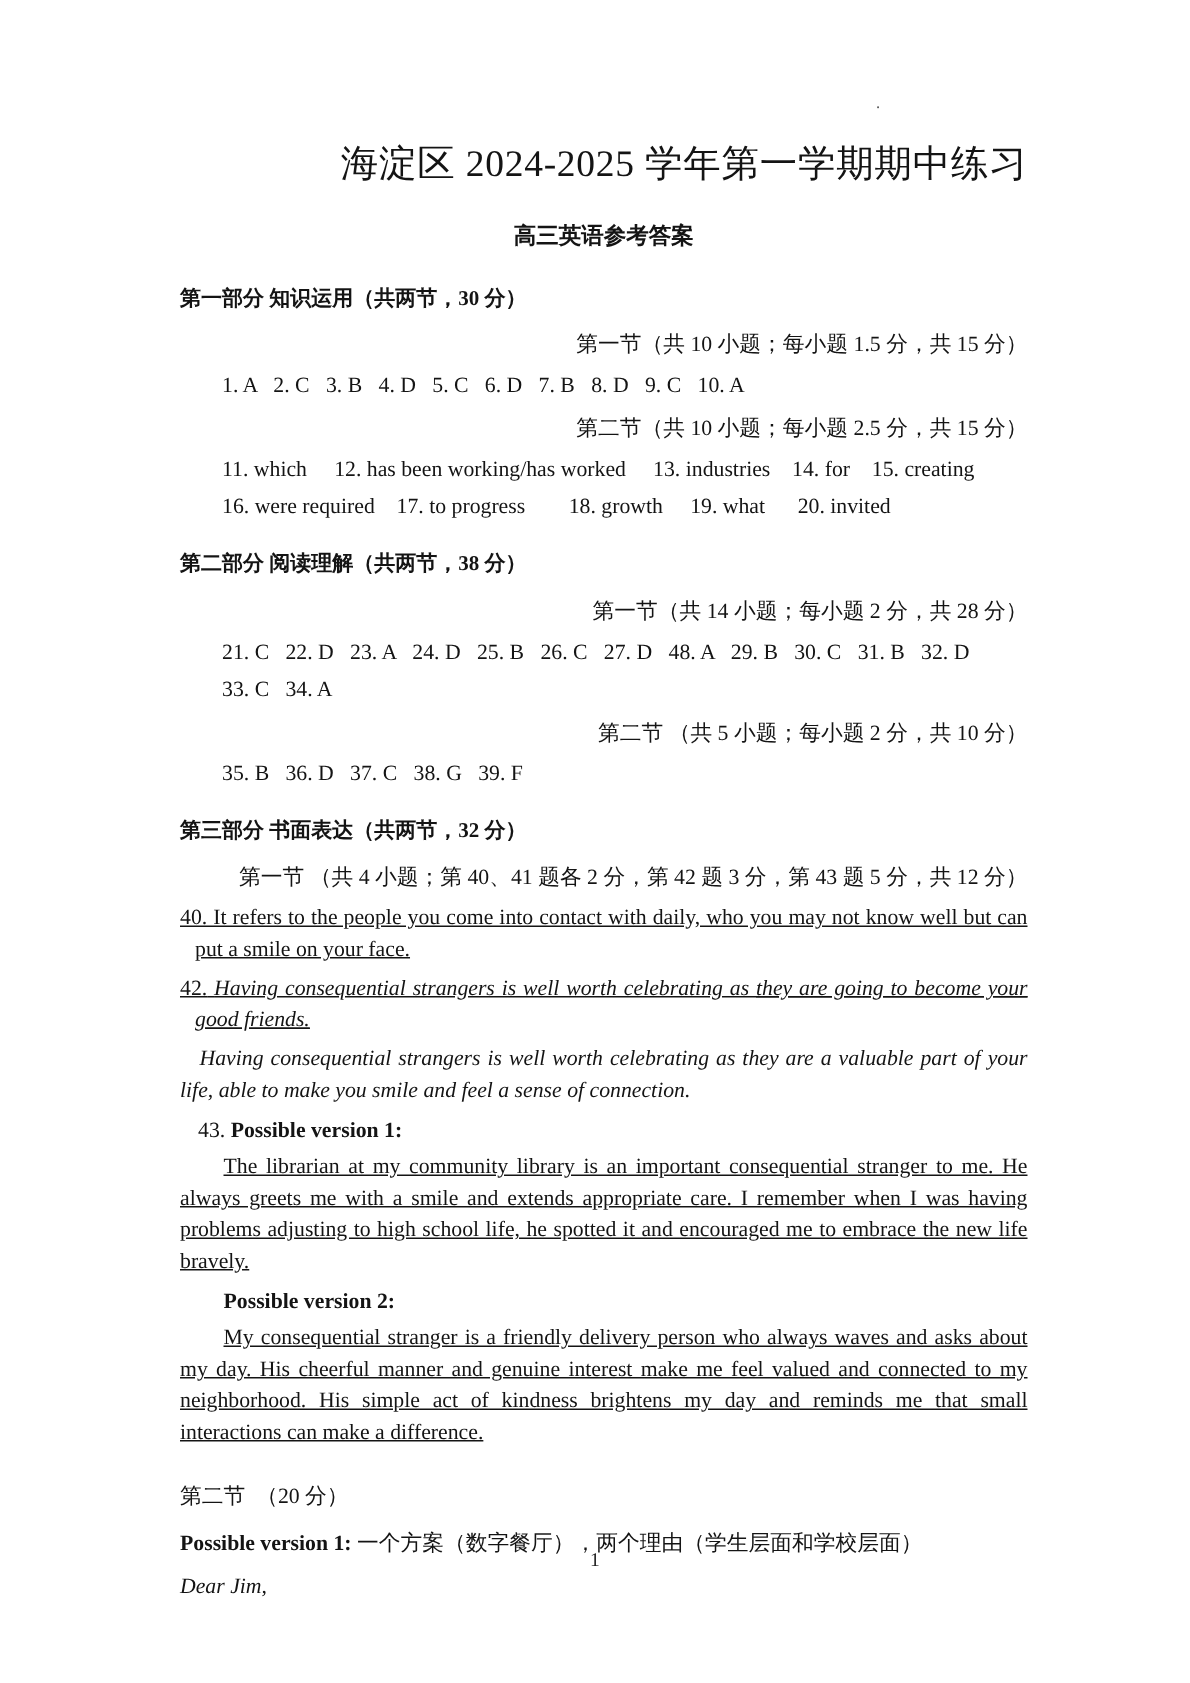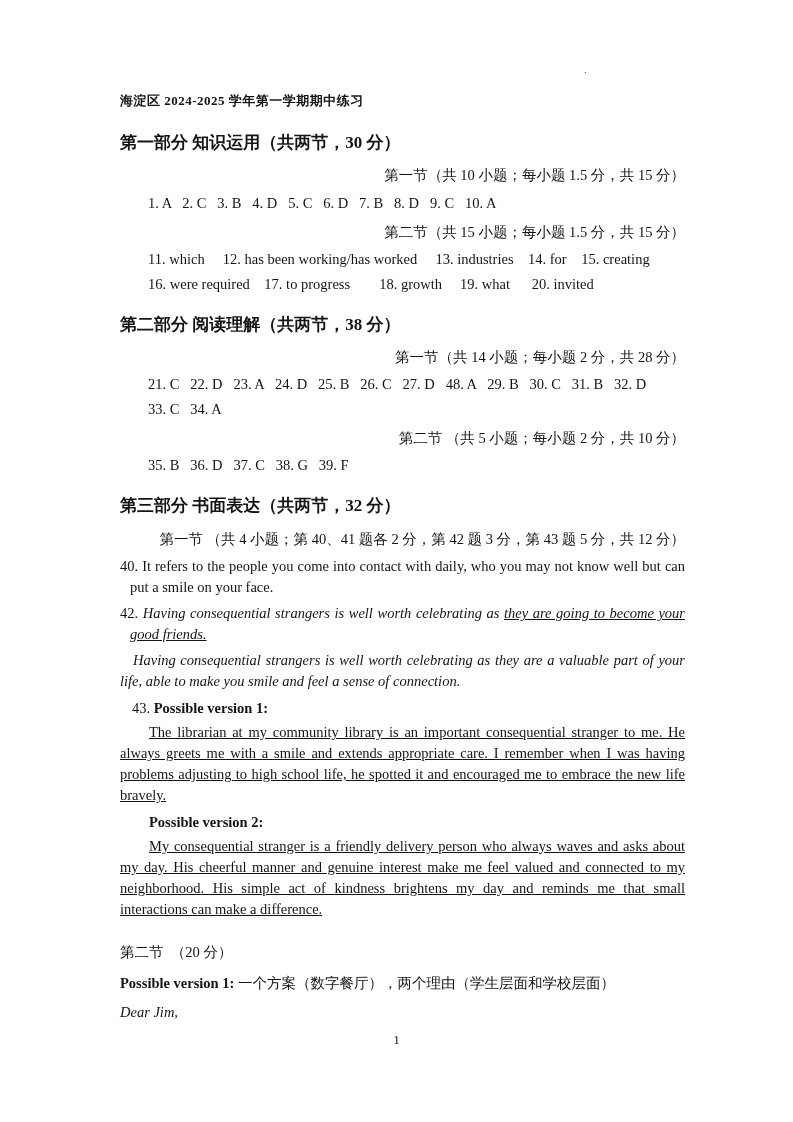--- a/index.html
+++ b/index.html
@@ -18,51 +18,52 @@
     overflow: hidden;
   }
   .stray-mark {
     position: absolute;
     top: 62px;
     left: 584px;
     font-size: 11px;
     color: #555;
   }
   .title {
-    text-align: left;
-    font-size: 13px;
-    font-weight: bold;
+    text-align: right;
+    font-size: 25px;
+    font-weight: normal;
     margin: 0 0 20px 0;
     letter-spacing: 0.5px;
   }
   .subtitle {
     text-align: center;
     font-size: 15px;
     font-weight: bold;
     margin: 0 0 20px 0;
   }
   .part-heading {
-    font-size: 17px;
+    font-size: 14px;
     font-weight: bold;
     margin: 18px 0 10px 0;
   }
   .section-line {
     margin: 8px 0 6px 0;
     white-space: pre-wrap;
     text-align: right;
   }
   .answers {
     margin: 4px 0 4px 28px;
     white-space: pre-wrap;
   }
   .item {
     margin: 5px 0;
     text-align: justify;
     padding-left: 10px;
     text-indent: -10px;
+    text-decoration: underline;
   }
   .item-42 {
     font-style: italic;
   }
   .item-42 .num { font-style: normal; }
   .underlined { text-decoration: underline; }
   .item-42-alt {
     font-style: italic;
     margin: 3px 0 5px 0;
     text-align: justify;
@@ -106,25 +107,26 @@
   }
 </style>
 </head>
 <body>
 
 <div class="page">
 
   <span class="stray-mark">.</span>
 
   <h1 class="title">海淀区 2024-2025 学年第一学期期中练习</h1>
+  <h2 class="subtitle">高三英语参考答案</h2>
 
   <div class="part-heading">第一部分  知识运用（共两节，30 分）</div>
   <div class="section-line">第一节（共 10 小题；每小题 1.5 分，共 15 分）</div>
   <div class="answers">1. A   2. C   3. B   4. D   5. C   6. D   7. B   8. D   9. C   10. A</div>
-  <div class="section-line">第二节（共 15 小题；每小题 1.5 分，共 15 分）</div>
+  <div class="section-line">第二节（共 10 小题；每小题 2.5 分，共 15 分）</div>
   <div class="answers">11. which     12. has been working/has worked     13. industries    14. for    15. creating</div>
   <div class="answers">16. were required    17. to progress        18. growth     19. what      20. invited</div>
 
   <div class="part-heading">第二部分  阅读理解（共两节，38 分）</div>
   <div class="section-line">第一节（共 14 小题；每小题 2 分，共 28 分）</div>
   <div class="answers">21. C   22. D   23. A   24. D   25. B   26. C   27. D   48. A   29. B   30. C   31. B   32. D</div>
   <div class="answers">33. C   34. A</div>
   <div class="section-line">第二节 （共 5 小题；每小题 2 分，共 10 分）</div>
   <div class="answers">35. B   36. D   37. C   38. G   39. F</div>
 

